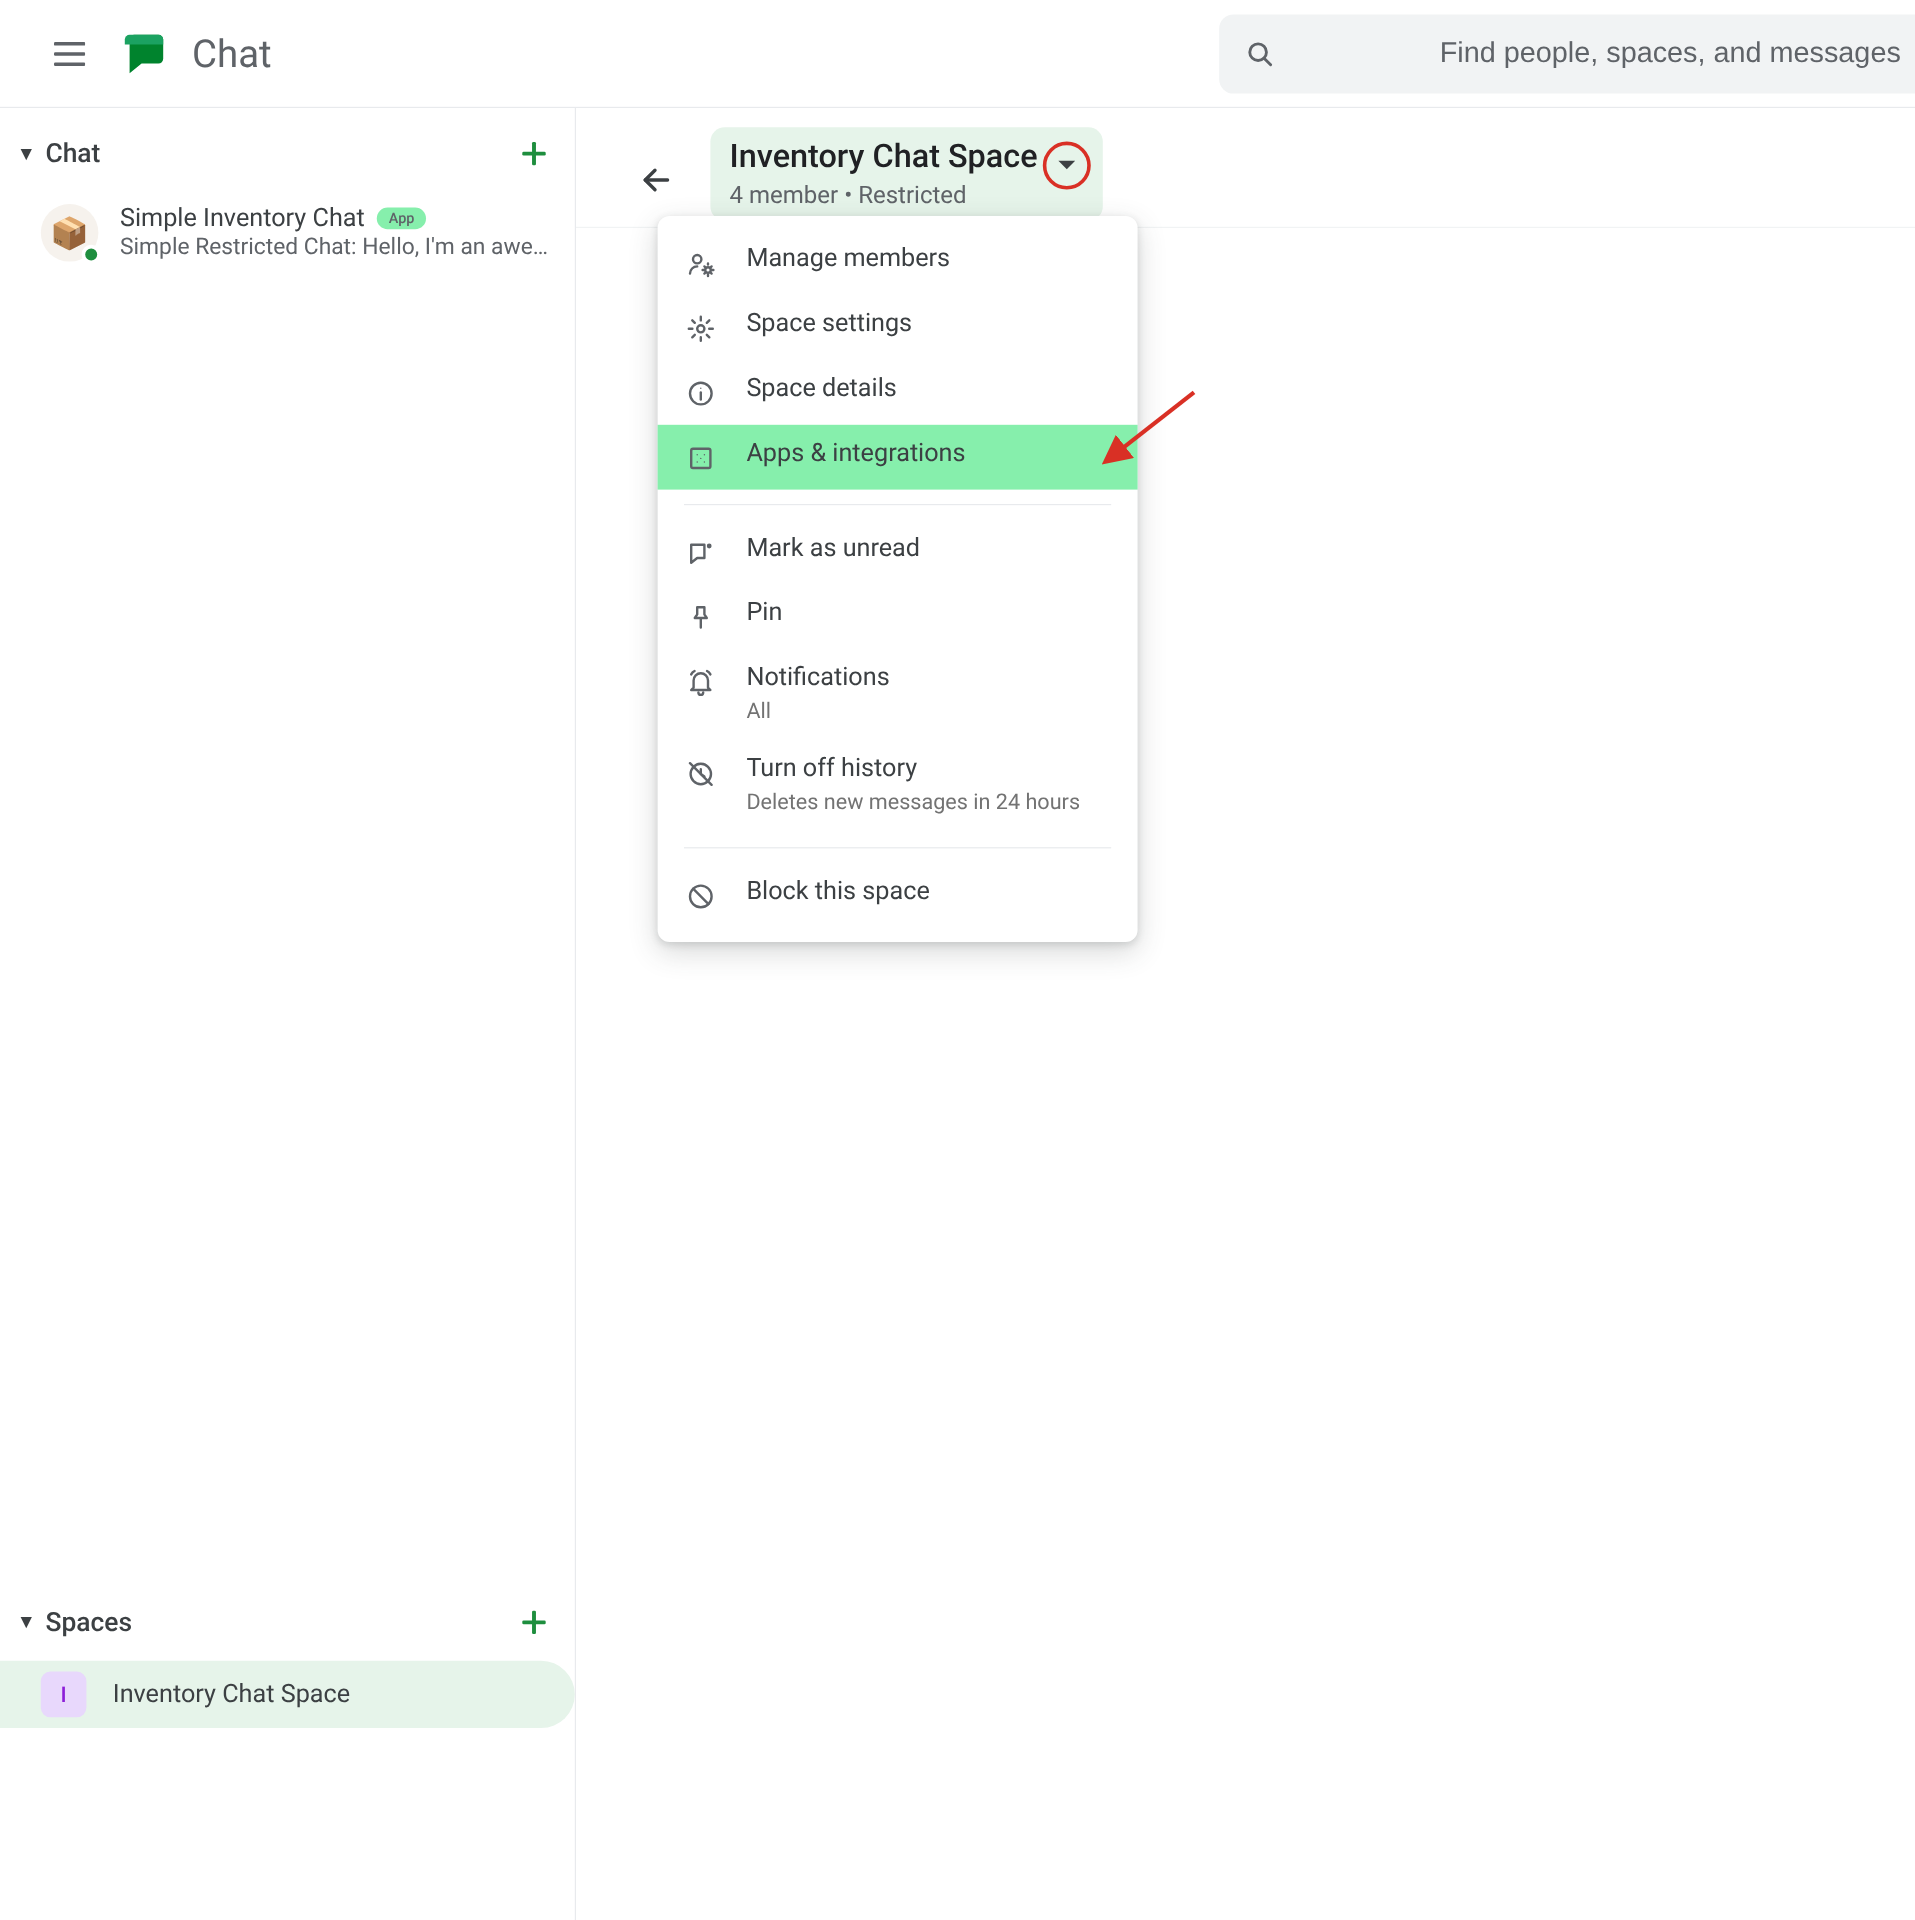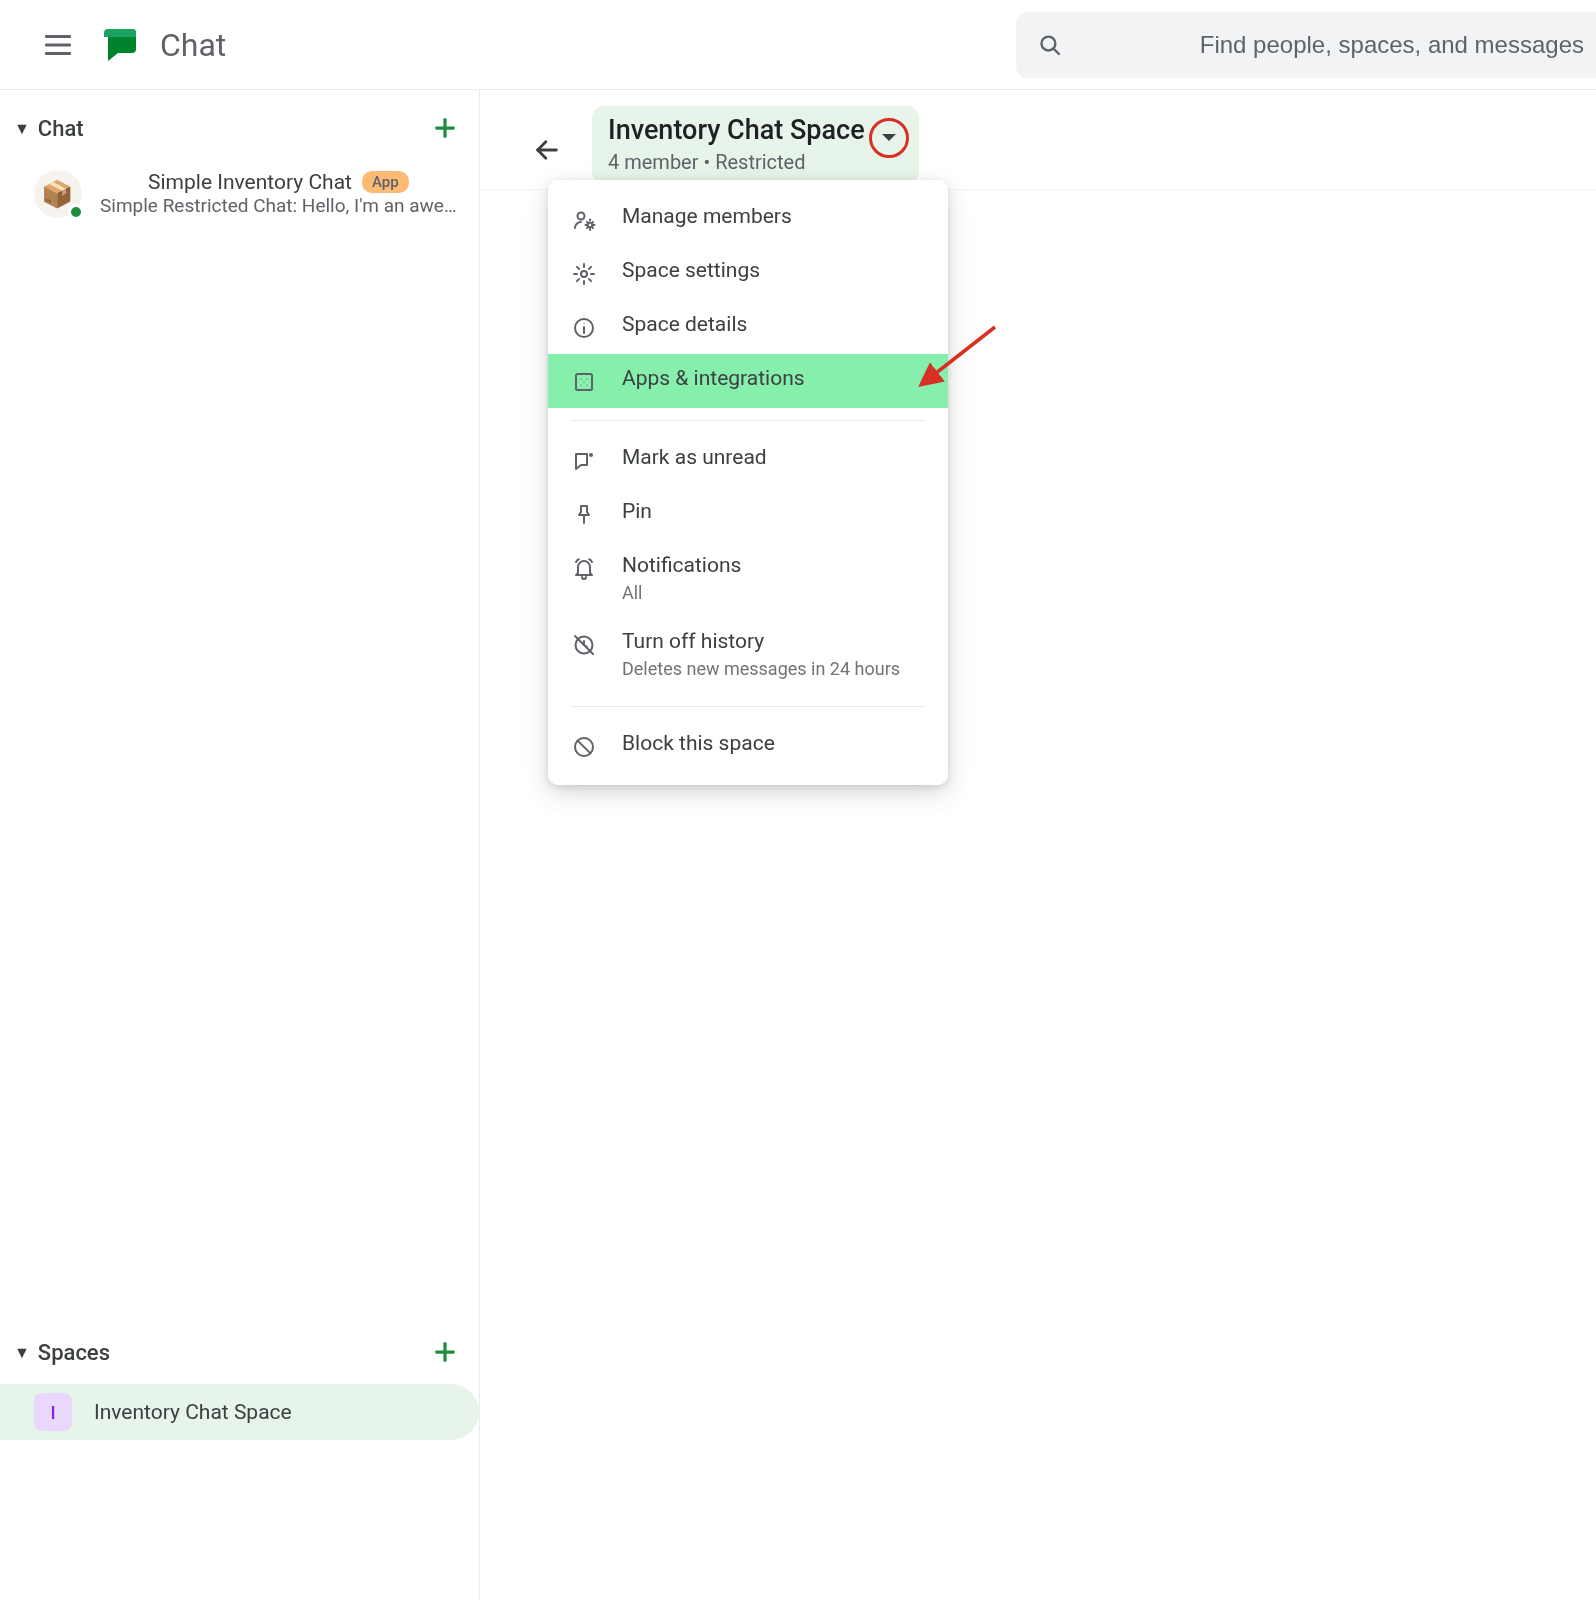--- a/index.html
+++ b/index.html
@@ -118,26 +118,25 @@
     width:16px; height:16px;
     background:#1e8e3e;
     border:3px solid #fff;
     border-radius:50%;
   }
   .chat-text { flex:1; min-width:0; }
   .chat-title-line {
     display:flex; align-items:center; gap:10px;
     font-size:21px;
     color:#3c4043;
-    margin-left:48px;
   }
   .chat-title-line .chat-name { font-weight:400; }
   .app-badge {
-    font-size:15px; font-weight:500;
-    background:#fdba74; color:#5f6368;
+    font-size:12px; font-weight:500;
+    background:#86efac; color:#5f6368;
     padding:2px 10px; border-radius:10px;
   }
   .chat-preview {
     font-size:19px;
     color:#5f6368;
     white-space:nowrap; overflow:hidden; text-overflow:ellipsis;
   }
 
   .left-filler { flex:1; }
 

